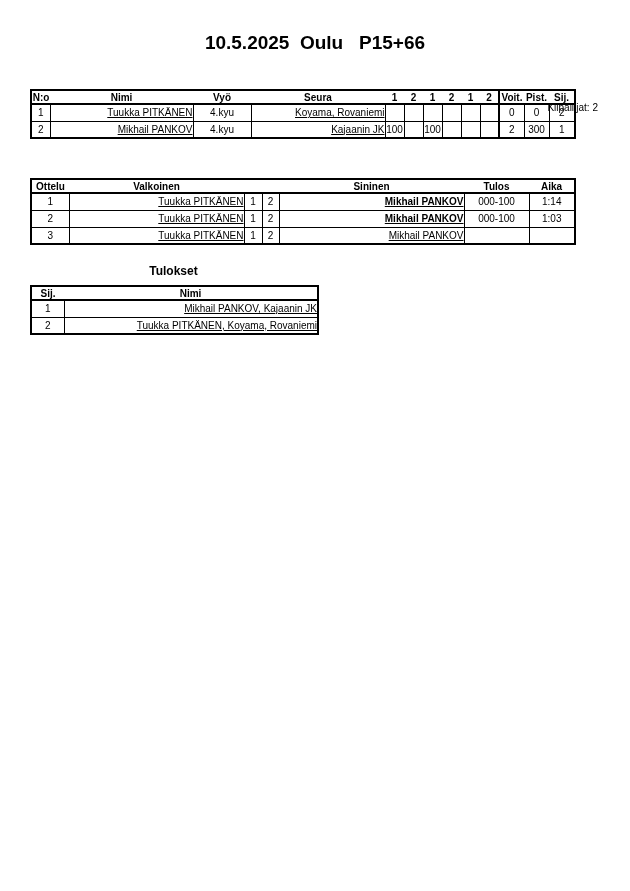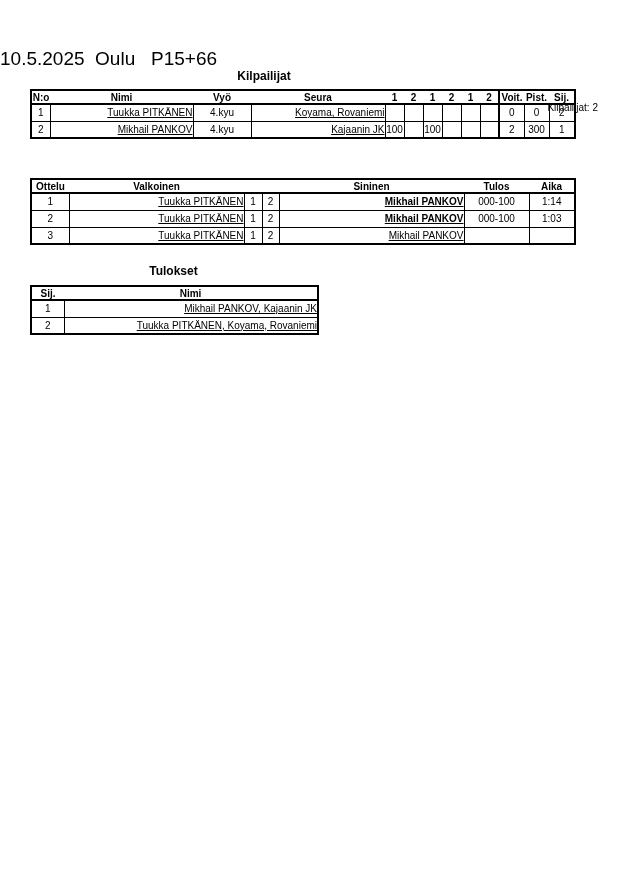--- a/index.html
+++ b/index.html
@@ -8,24 +8,24 @@
   .page {
     position: relative;
     width: 630px;
     height: 891px;
     margin: 0 auto;
     background: #ffffff;
     overflow: hidden;
   }
   .page-title {
     position: absolute;
-    top: 48px; left: 0; right: 0;
-    text-align: left;
+    top: 32px; left: 0; right: 0;
+    text-align: center;
     font-size: 19px;
-    font-weight: normal;
+    font-weight: bold;
     white-space: pre;
     line-height: 22px;
   }
   .section-title { font-weight: bold; font-size: 12px; text-align: center; position: absolute; line-height: 14px; }
   .sec-kilpailijat { top: 69px; left: 30px; width: 468px; }
   .sec-ottelut    { top: 157px; left: 30px; width: 544px; }
   .sec-tulokset   { top: 264px; left: 30px; width: 287px; }
   .competitor-count {
     position: absolute;
     top: 82px; right: 32px;
@@ -64,21 +64,20 @@
   .thickleft { border-left: 2px solid #000 !important; }
   .bold { font-weight: bold; }
 </style>
 </head>
 <body>
 
 <div class="page">
 
   <div class="page-title">10.5.2025  Oulu   P15+66</div>
 
-  <div class="section-title sec-kilpailijat">Kilpailijat</div>
   <div class="competitor-count">Kilpailijat: 2</div>
 
   <table class="t-competitors">
     <colgroup>
       <col style="width:19px">
         <col style="width:143px">
         <col style="width:58px">
         <col style="width:134px">
       <col style="width:19px">
         <col style="width:19px">

